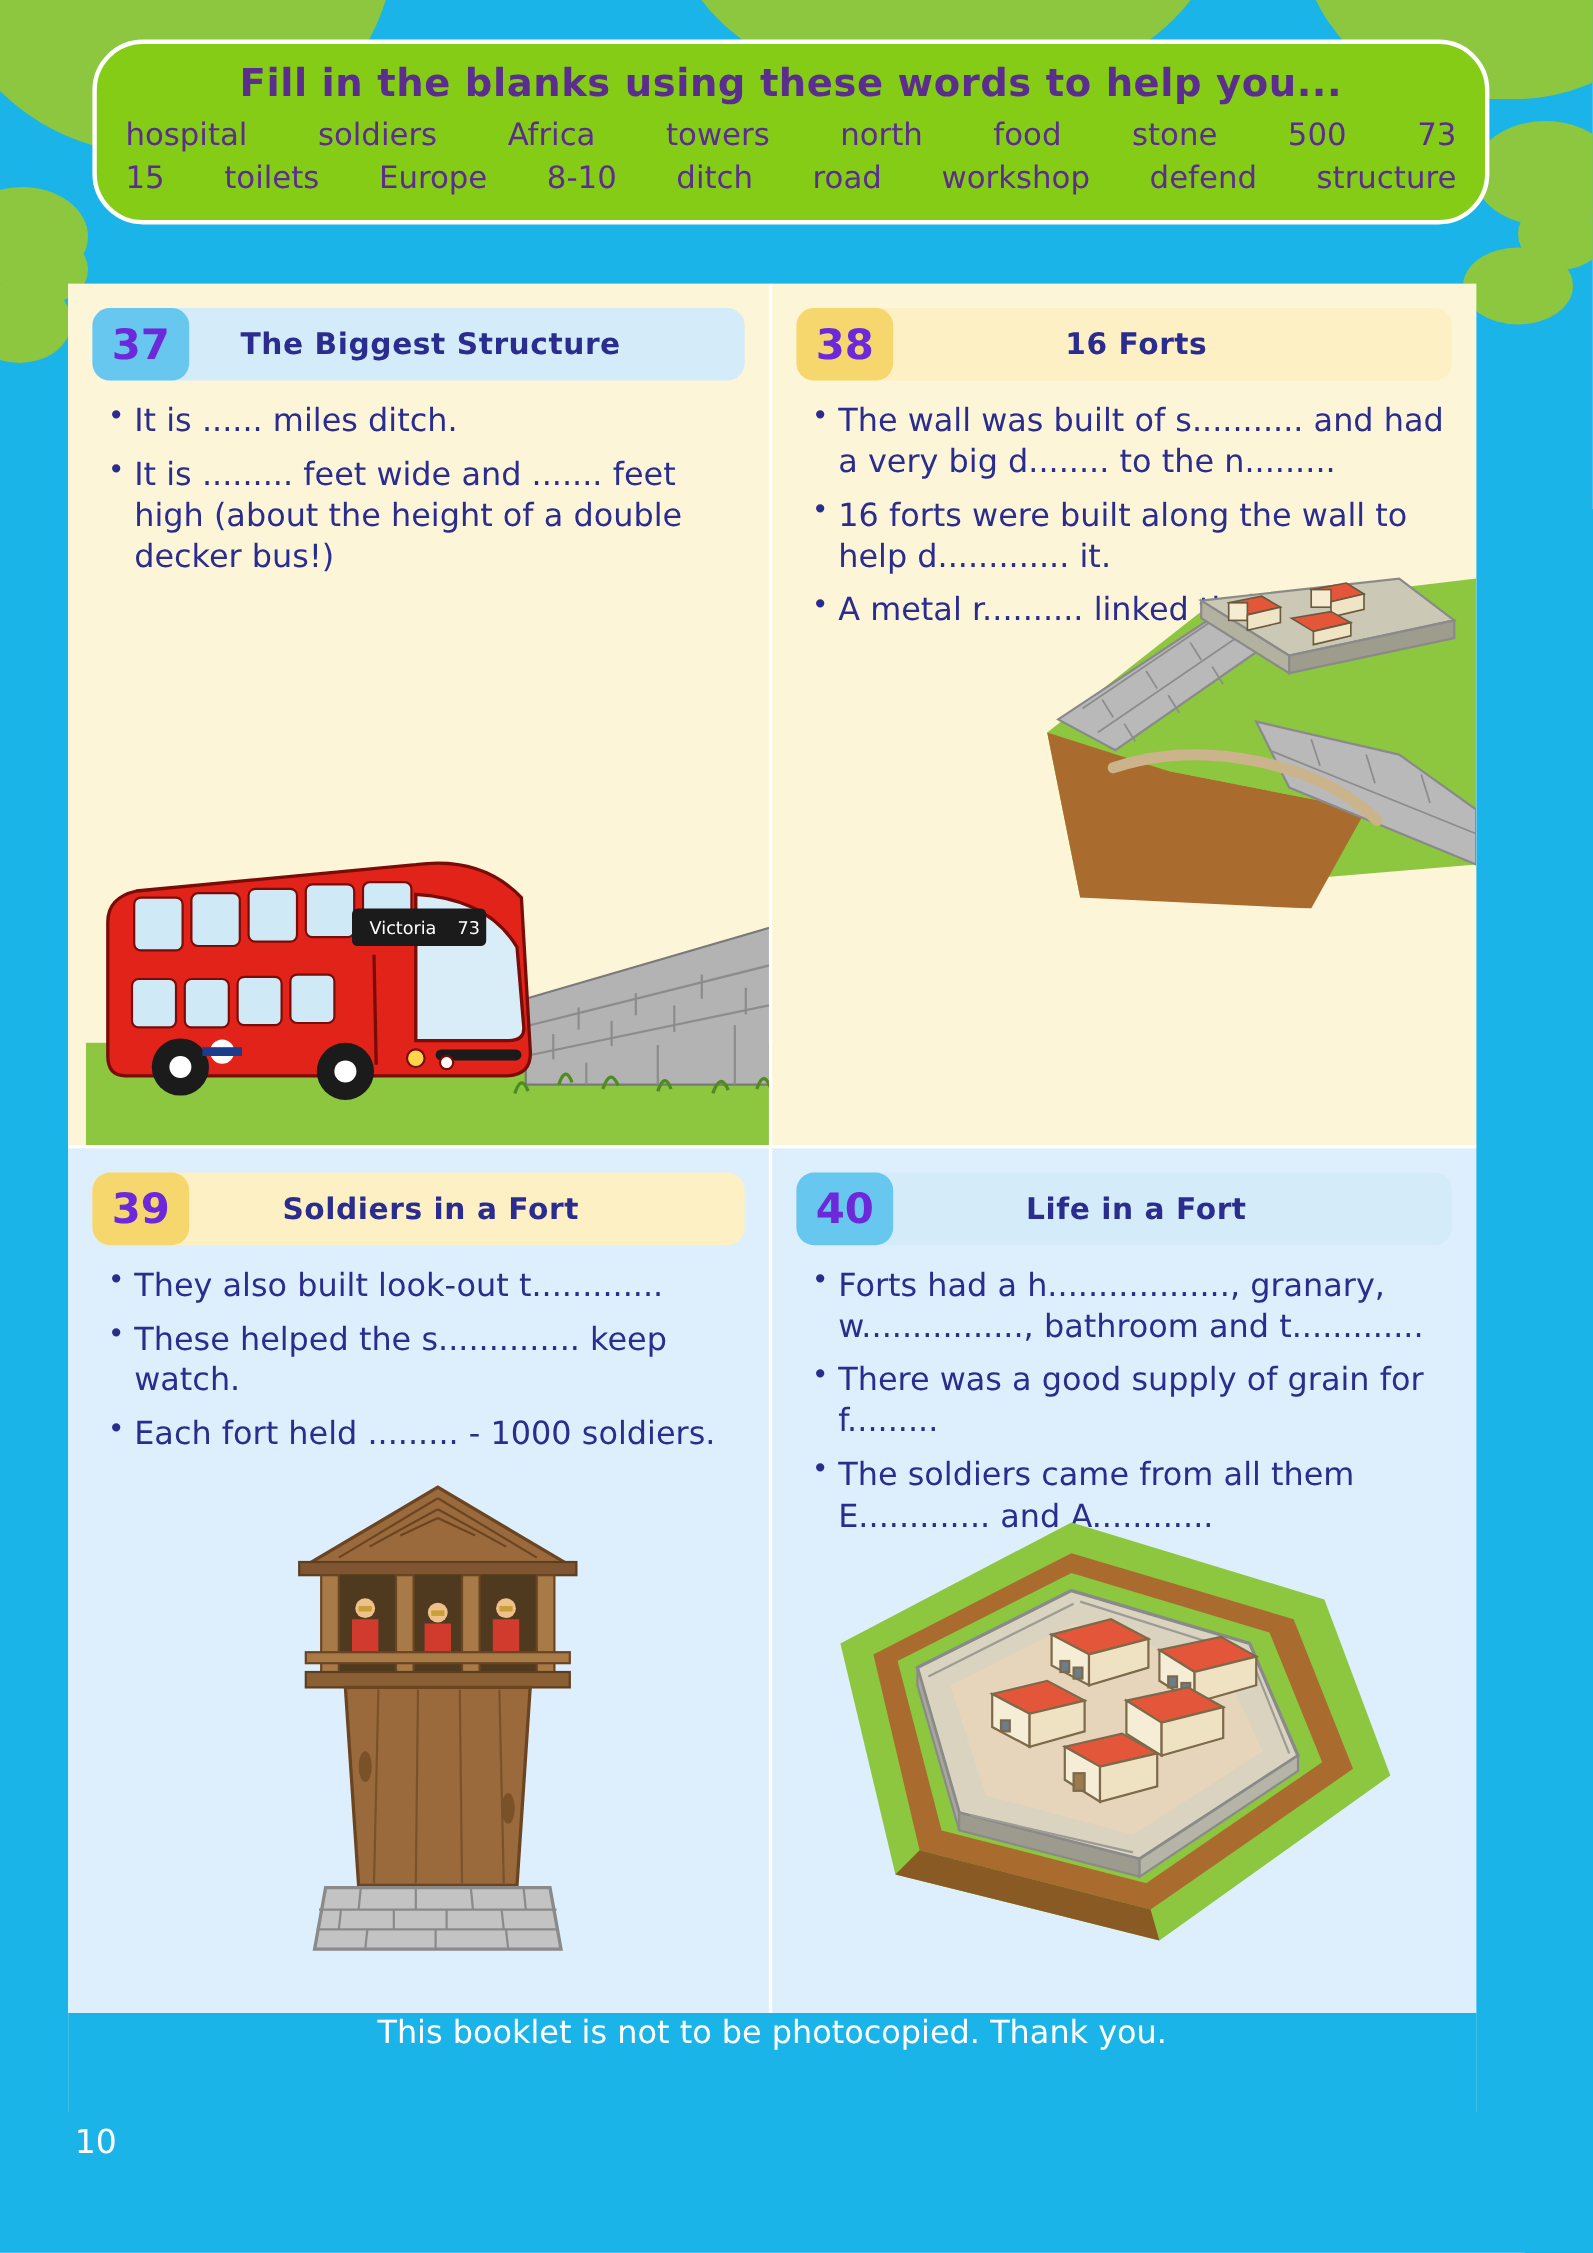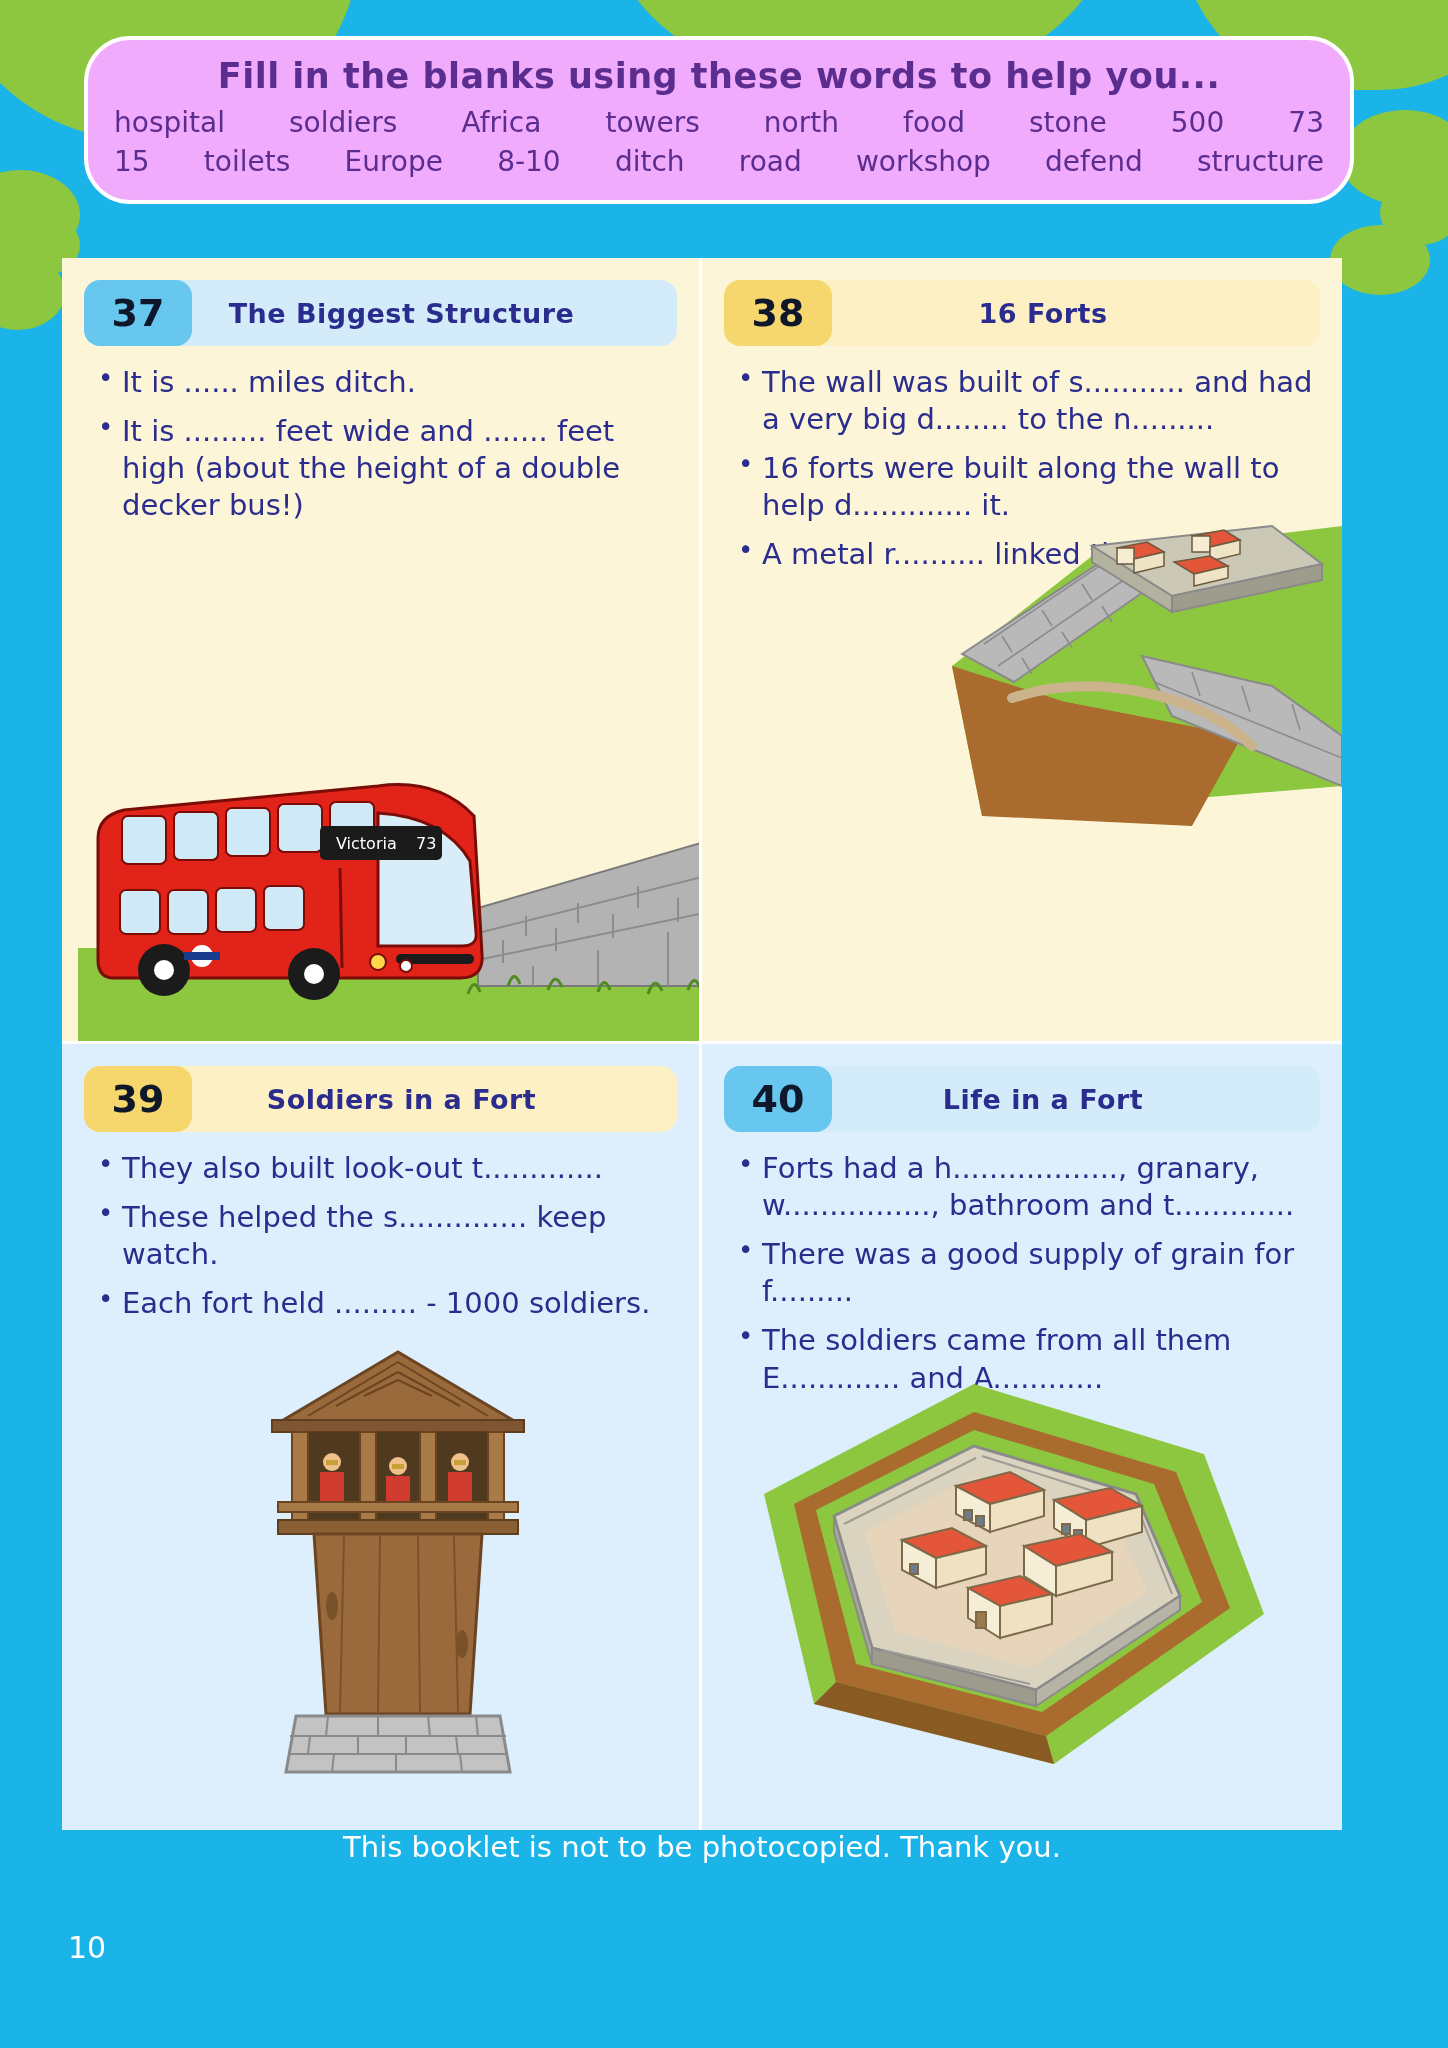--- a/index.html
+++ b/index.html
@@ -31,21 +31,21 @@
   .blob-r1 { left: 1340px; top: 110px; width: 130px; height: 95px; }
   .blob-r2 { left: 1380px; top: 180px; width: 80px;  height: 65px; }
   .blob-r3 { left: 1330px; top: 225px; width: 100px; height: 70px; }
 
   
   .wordbank {
     position: absolute;
     left: 84px;
     top: 36px;
     width: 1270px;
-    background: #f0abfc;
+    background: #84cc16;
     border: 4px solid #ffffff;
     border-radius: 46px;
     padding: 16px 20px 22px 20px;
     box-sizing: border-box;
     z-index: 3;
   }
   .wordbank-title {
     text-align: center;
     color: #5b2d8e;
     font-size: 35px;
@@ -99,27 +99,27 @@
     position: relative;
     margin: 22px 22px 0 22px;
     height: 66px;
     border-radius: 16px;
     display: flex;
     align-items: center;
   }
   .head-cream { background: #fdf0c4; }
   .head-blue  { background: #d4ebfa; }
   .badge {
-    width: 108px;
+    width: 88px;
     height: 66px;
     border-radius: 16px;
     display: flex;
     align-items: center;
     justify-content: center;
-    color: #0f172a;
+    color: #6d28d9;
     font-size: 38px;
     font-weight: bold;
     flex: 0 0 auto;
   }
   .badge-blue  { background: #67c7ee; }
   .badge-gold  { background: #f5d76e; }
   .cell-title {
     flex: 1 1 auto;
     text-align: center;
     color: #2b2d8e;

